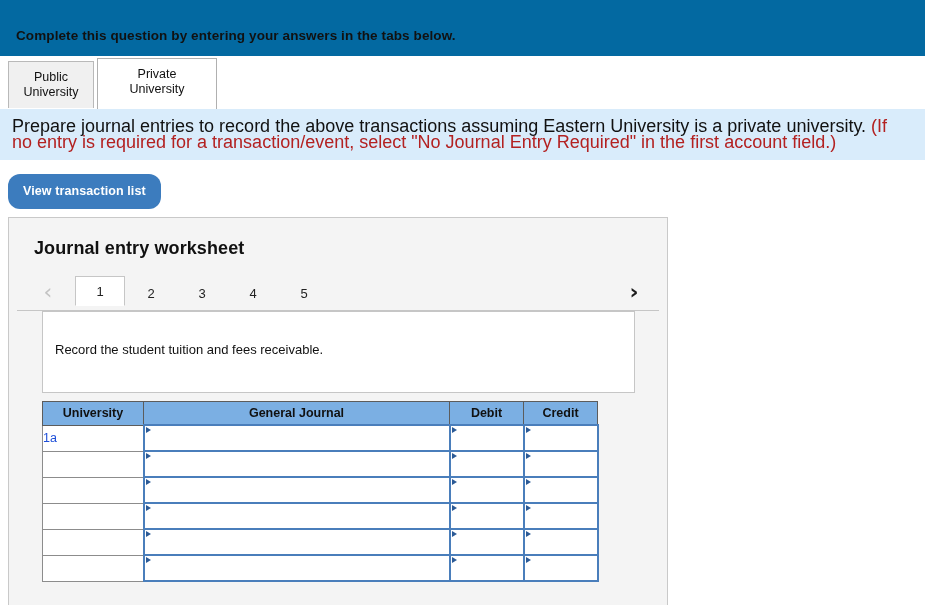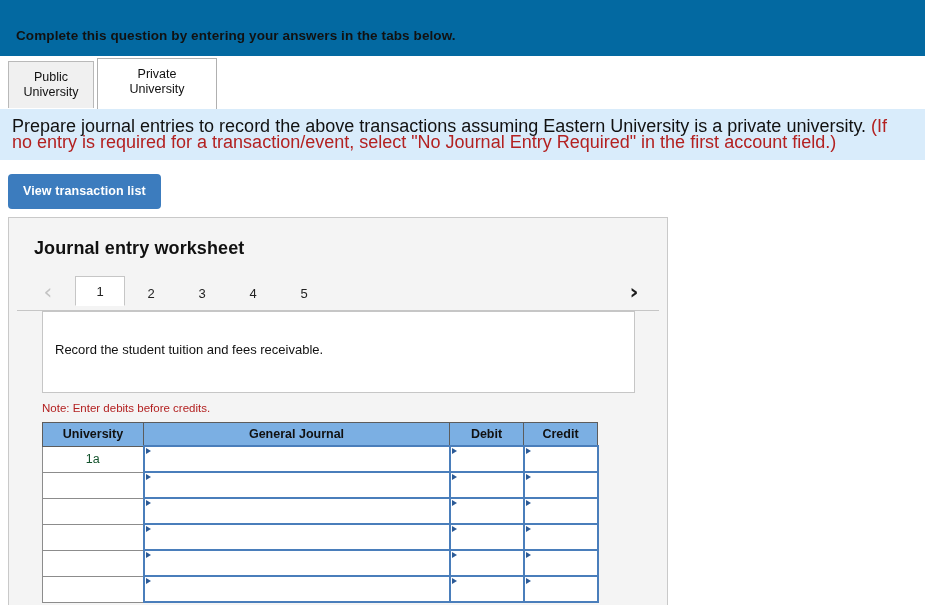--- a/index.html
+++ b/index.html
@@ -103,21 +103,21 @@
     box-sizing: border-box;
     background: #ffffff;
   }
   .btn-view {
     display: inline-block;
     background: #3c7cbe;
     color: #ffffff;
     font-size: 12.5px;
     font-weight: bold;
     border: none;
-    border-radius: 4px;
+    border-radius: 12px;
     padding: 10px 15px 11px 15px;
     cursor: pointer;
     font-family: "Liberation Sans", sans-serif;
     letter-spacing: 0.1px;
   }
 
   
   .worksheet {
     position: absolute;
     left: 8px;
@@ -241,23 +241,23 @@
   .col-deb   { width: 73px; }
   .col-cred  { width: 73px; }
 
   .jtable td {
     padding: 0;
     height: 24px;
     border: 1px solid #8c8c8c;
     background: #ffffff;
   }
   .cell-trans {
-    text-align: center;
+    text-align: left;
     font-size: 12.5px;
-    color: #14532d;
+    color: #1d4ed8;
     vertical-align: middle;
   }
   .cell-input {
     position: relative;
     border: 2px solid #4a7ebb !important;
     background: #ffffff;
   }
   .cell-input .marker-tri {
     position: absolute;
     left: 1px;
@@ -321,21 +321,20 @@
       <span>5</span>
     </div>
 
     <div class="chev chev-right">›</div>
   </div>
 
   <div class="descbox">
     <div class="descbox-text">Record the student tuition and fees receivable.</div>
   </div>
 
-  <div class="note">Note: Enter debits before credits.</div>
 
   <table class="jtable">
     <thead>
       <tr>
         <th class="col-trans">University</th>
         <th class="col-gj">General Journal</th>
         <th class="col-deb">Debit</th>
         <th class="col-cred">Credit</th>
       </tr>
     </thead>

